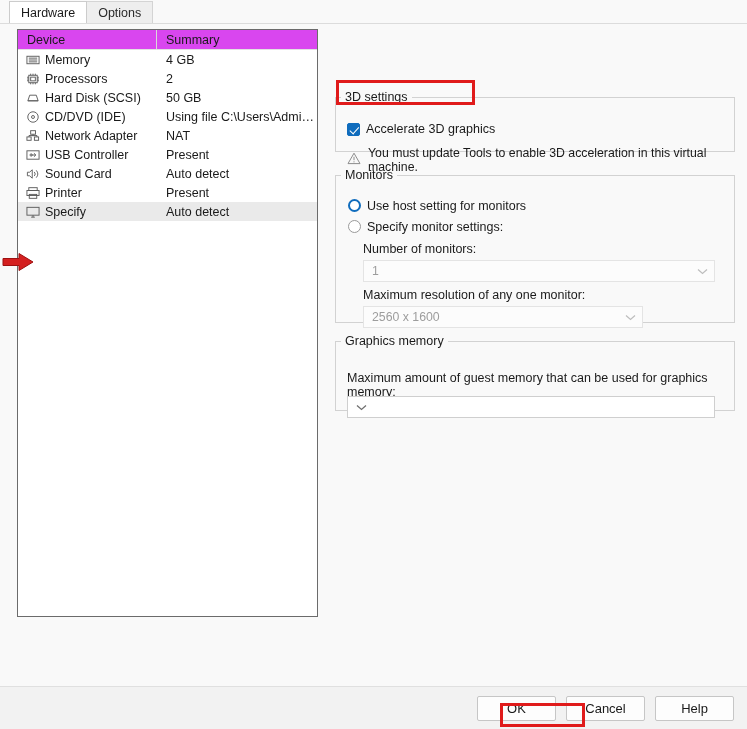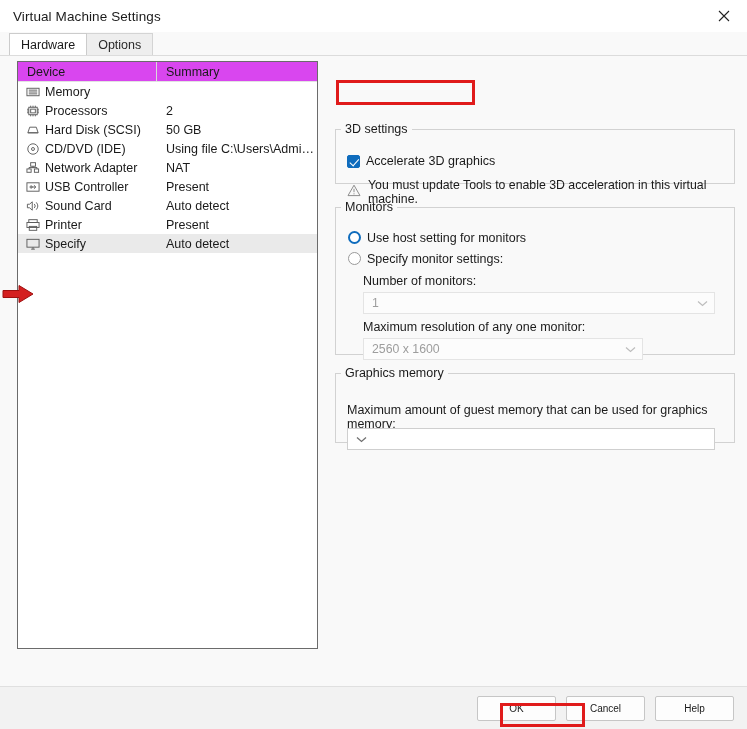--- a/index.html
+++ b/index.html
@@ -153,21 +153,21 @@
     left: 163px; top: 664px;
     display: flex; gap: 9px;
   }
   .btn {
     height: 23px;
     min-width: 72px;
     background: #fdfdfd;
     border: 1px solid #c8c8c8;
     border-radius: 2px;
     font-family: "Liberation Sans", sans-serif;
-    font-size: 10px;
+    font-size: 13px;
     color: #1a1a1a;
     display: flex; align-items: center; justify-content: center;
     cursor: pointer;
     padding: 0 12px;
   }
   .btn.disabled { color: #a6a6a6; border-color: #dcdcdc; background: #f7f7f7; cursor: default; }
 
   
   #right-pane {
     position: absolute;
@@ -290,28 +290,20 @@
     right: 13px; top: 9px;
     display: flex; gap: 10px;
   }
   #footer-buttons .btn { min-width: 79px; height: 25px; background: #fdfdfd; border-color: #c6c6c6; }
 </style>
 </head>
 <body>
 
 <div id="window">
 
-  <div id="titlebar">
-    <div id="title-text">Virtual Machine Settings</div>
-    <div id="close-btn">
-      <svg width="12" height="12" viewBox="0 0 12 12" aria-hidden="true">
-        <path d="M1 1 L11 11 M11 1 L1 11" stroke="#222" stroke-width="1.1" fill="none"></path>
-      </svg>
-    </div>
-  </div>
 
   <div id="tabstrip">
     <div class="tab active">Hardware</div>
     <div class="tab inactive">Options</div>
   </div>
 
   <div id="body">
 
     <div id="device-panel">
       <div id="device-header">
@@ -322,20 +314,21 @@
           <div class="dev-row">
             <div class="dev-name">
               <span style="display: block; line-height: 0;">
                 <svg class="dev-icon" viewBox="0 0 16 15" aria-hidden="true">
                   <rect x="1.5" y="3.5" width="13" height="8" stroke="#5b5b5b" fill="none" stroke-width="1"></rect>
        <path d="M3.5 5.5h9M3.5 7.5h9M3.5 9.5h9" stroke="#5b5b5b" fill="none" stroke-width="1"></path>
                 </svg>
               </span>
               <span>Memory</span>
             </div>
+            <div class="dev-summary">4 GB</div>
           </div>
           <div class="dev-row">
             <div class="dev-name">
               <span style="display: block; line-height: 0;">
                 <svg class="dev-icon" viewBox="0 0 16 15" aria-hidden="true">
                   <rect x="3.5" y="3.5" width="9" height="8" stroke="#5b5b5b" fill="none" stroke-width="1"></rect>
        <rect x="5.5" y="5.5" width="5" height="4" stroke="#5b5b5b" fill="none" stroke-width="1"></rect>
        <path d="M5.5 1.8v1.7M8 1.8v1.7M10.5 1.8v1.7M5.5 11.5v1.7M8 11.5v1.7M10.5 11.5v1.7M1.6 5.6h1.9M1.6 7.5h1.9M1.6 9.4h1.9M12.5 5.6h1.9M12.5 7.5h1.9M12.5 9.4h1.9" stroke="#5b5b5b" fill="none" stroke-width="1"></path>
                 </svg>
               </span>

